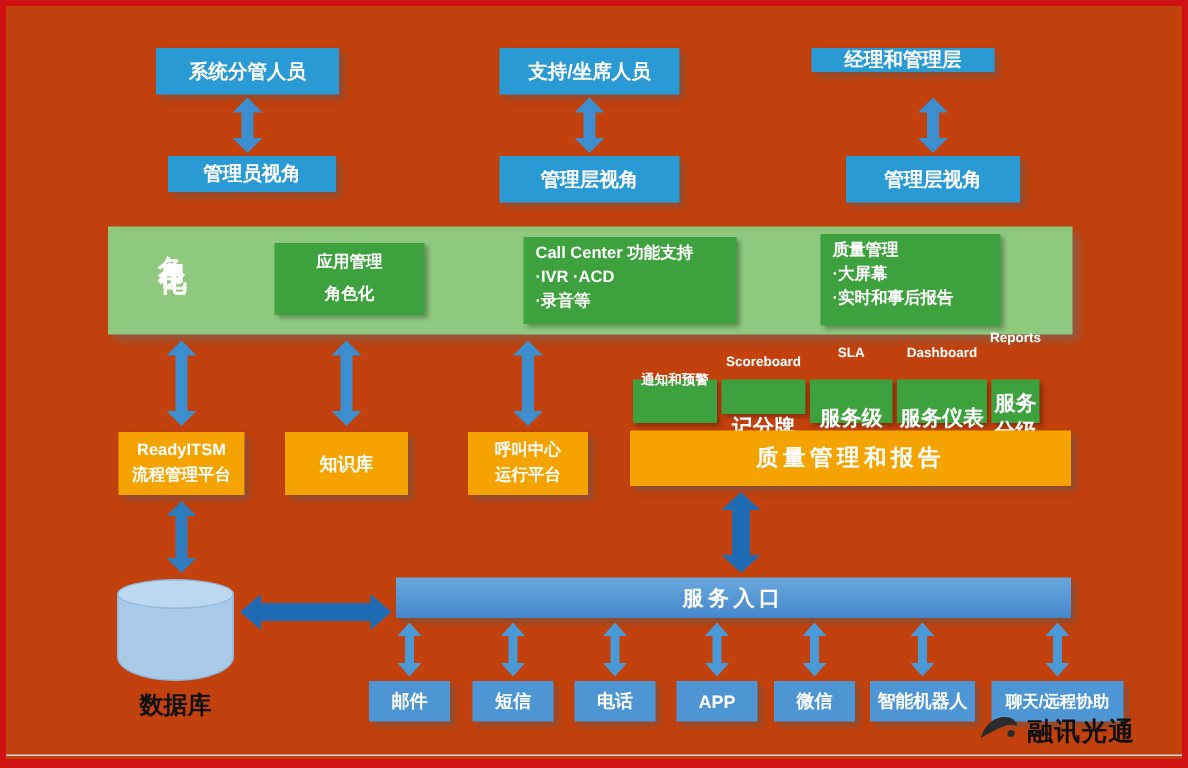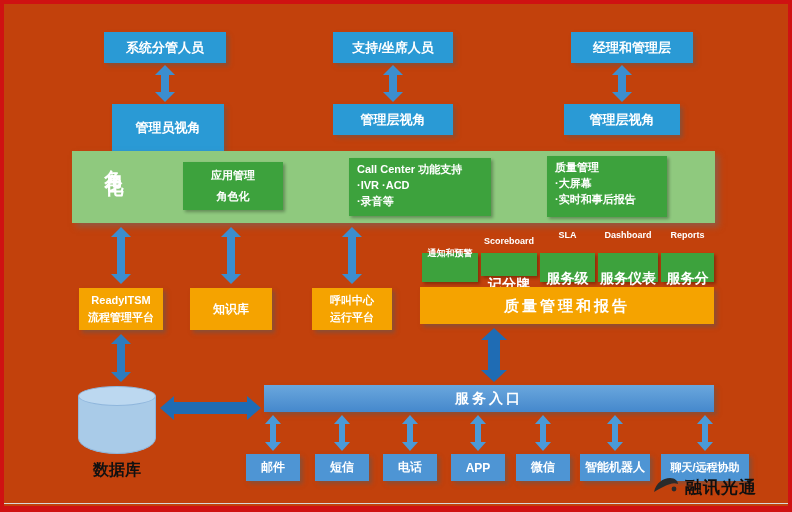--- a/index.html
+++ b/index.html
@@ -67,35 +67,35 @@
 <body>
 
 <div class="frame">
 
   <div class="bx blue" style="left:100px;top:28px;width:122px;height:31px">
     <span>系统分管人员</span>
   </div>
   <div class="bx blue" style="left:329px;top:28px;width:120px;height:31px">
     <span>支持/坐席人员</span>
   </div>
-  <div class="bx blue" style="left:567px;top:28px;width:122px;height:31px">
+  <div class="bx blue" style="left:537px;top:28px;width:122px;height:16px">
     <span>经理和管理层</span>
   </div>
 
   <div class="va" style="left:151px;top:61px;height:37px">
       <i class="sh"></i>
     </div>
   <div class="va" style="left:379px;top:61px;height:37px">
       <i class="sh"></i>
     </div>
   <div class="va" style="left:608px;top:61px;height:37px">
       <i class="sh"></i>
     </div>
 
-  <div class="bx blue" style="left:108px;top:100px;width:112px;height:47px">
+  <div class="bx blue" style="left:108px;top:100px;width:112px;height:24px">
     <span>管理员视角</span>
   </div>
   <div class="bx blue" style="left:329px;top:100px;width:120px;height:31px">
     <span>管理层视角</span>
   </div>
   <div class="bx blue" style="left:560px;top:100px;width:116px;height:31px">
     <span>管理层视角</span>
   </div>
 
   <div class="band" style="left:68px;top:147px;width:643px;height:72px"></div>
@@ -135,21 +135,21 @@
     <span class="t2">记分牌</span>
   </div>
   <div class="tag" style="left:536px;top:249px;width:55px;height:29px">
     <span>SLA</span>
     <span class="t2">服务级别</span>
   </div>
   <div class="tag" style="left:594px;top:249px;width:60px;height:29px">
     <span>Dashboard</span>
     <span class="t2">服务仪表盘</span>
   </div>
-  <div class="tag" style="left:657px;top:249px;width:53px;height:29px">
+  <div class="tag" style="left:657px;top:249px;width:32px;height:29px">
     <span>Reports</span>
     <span class="t2">服务分级报告</span>
   </div>
 
   <div class="bx orange" style="left:75px;top:284px;width:84px;height:42px">
     <span>ReadyITSM</span>
     <span>流程管理平台</span>
   </div>
   <div class="bx orange" style="left:186px;top:284px;width:82px;height:42px;font-size:12px">
     <span>知识库</span>

